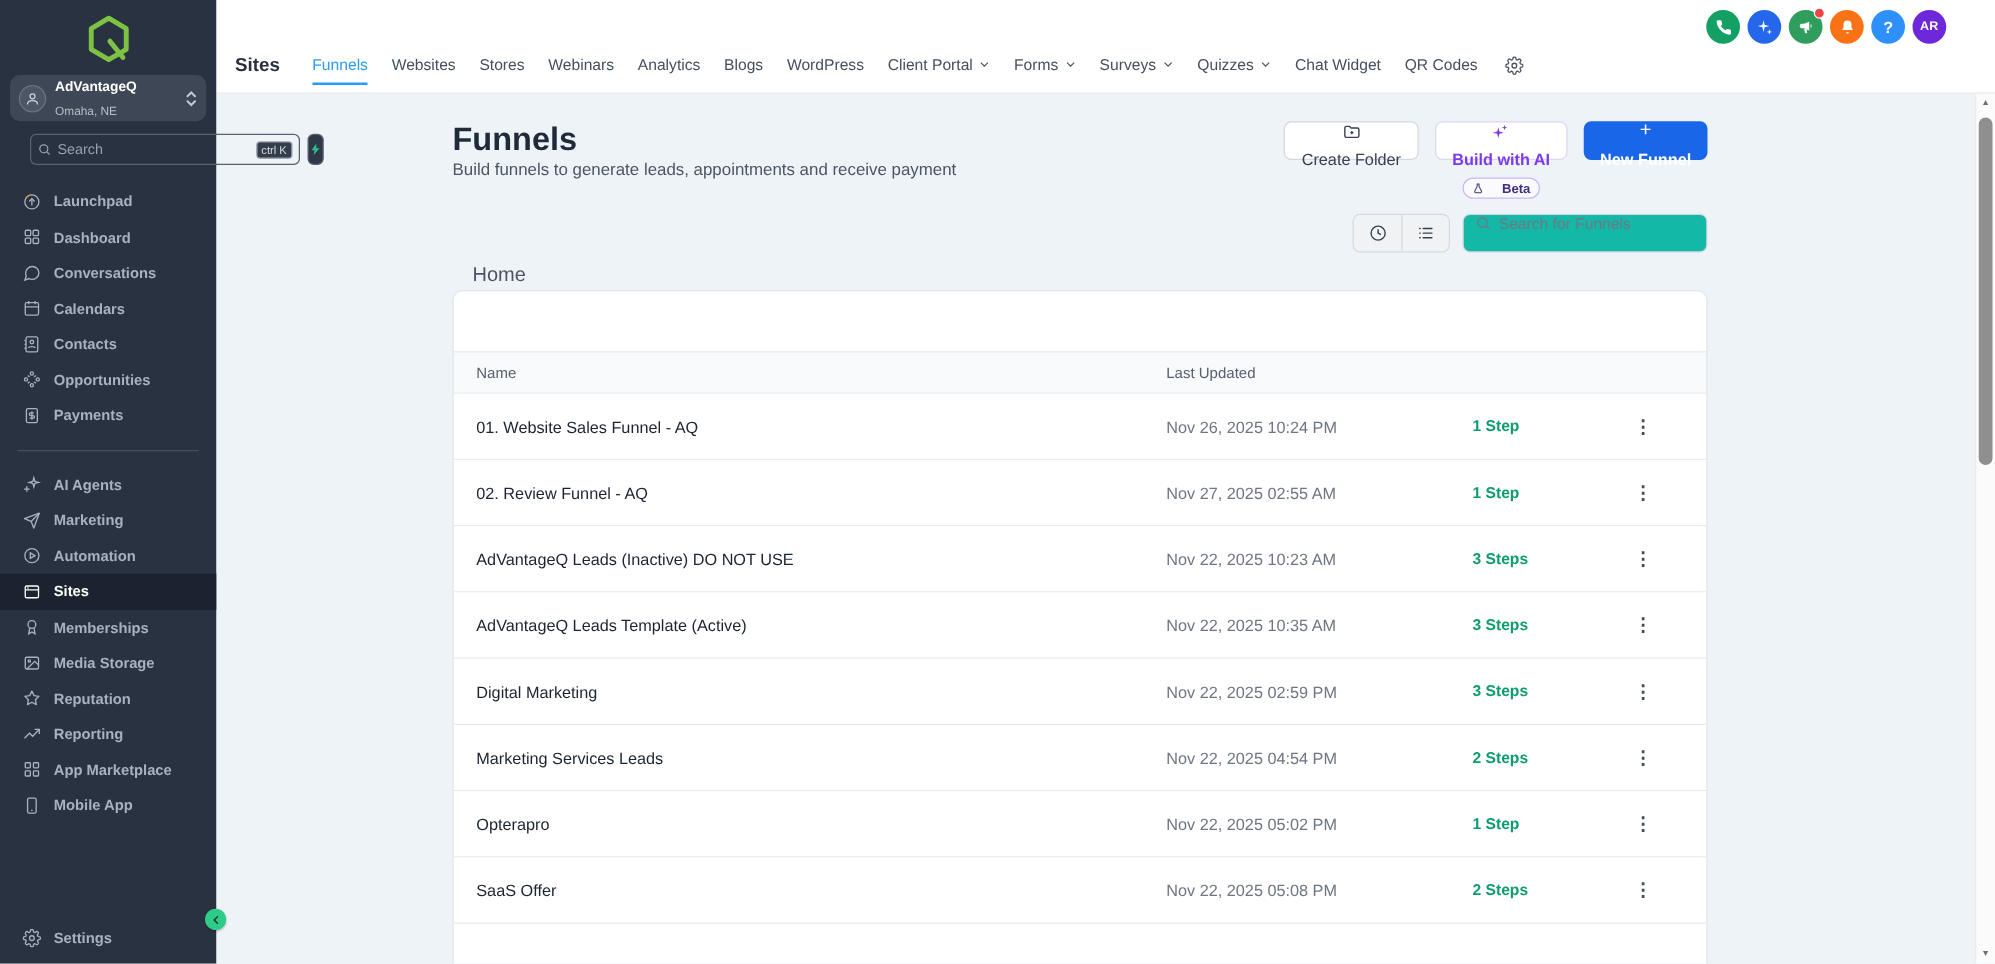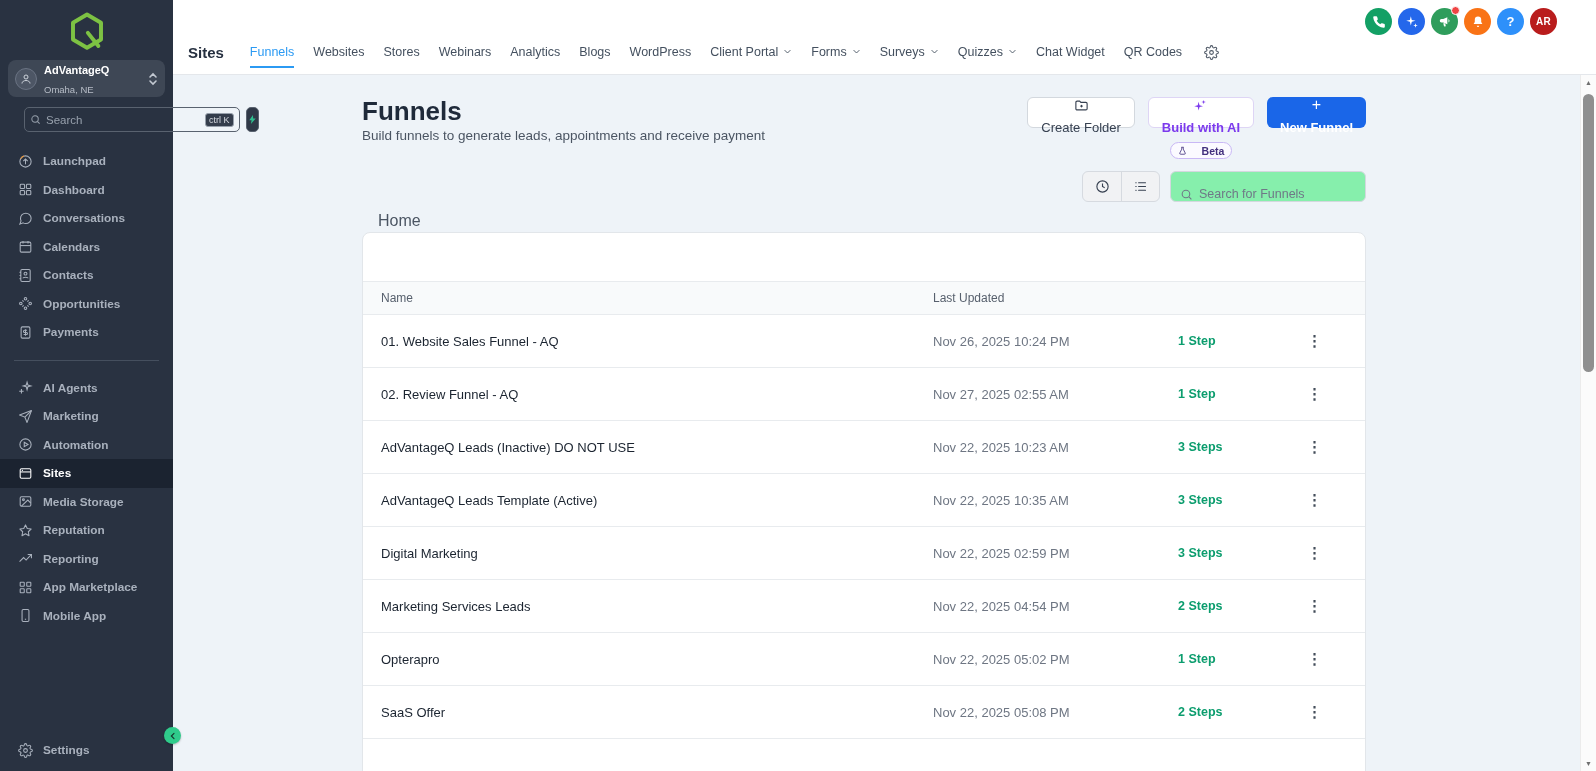--- a/index.html
+++ b/index.html
@@ -79,21 +79,21 @@
     width:27px; height:27px; border-radius:50%; position:relative;
     display:flex; align-items:center; justify-content:center; cursor:pointer;
     color:#fff;
   }
   .circle-btn svg { width:14px; height:14px; }
   .cb-phone  { background:#13a065; }
   .cb-ai     { background:#2467eb; }
   .cb-mega   { background:#2f9d5c; }
   .cb-bell   { background:#f97316; }
   .cb-help   { background:#2e90fa; font-size:13px; font-weight:700; }
-  .cb-avatar { background:#b91c1c; font-size:10px; font-weight:700; letter-spacing:.3px; }
+  .cb-avatar { background:#6d28d9; font-size:10px; font-weight:700; letter-spacing:.3px; }
   .red-dot {
     position:absolute; top:-2px; right:-2px; width:9px; height:9px;
     background:#ef4444; border:1.5px solid #ffffff; border-radius:50%;
   }
 
   .tabs-row {
     position:absolute; left:15px; top:37px; height:31px;
     display:flex; align-items:center;
   }
   .section-title { font-size:15px; font-weight:700; color:#263040; margin-right:26px; }
@@ -138,22 +138,22 @@
     display:flex; border:1px solid #d6dae0; border-radius:6px; overflow:hidden;
     background:#f1f2f4;
   }
   .seg-cell {
     width:38px; display:flex; align-items:center; justify-content:center;
     cursor:pointer; color:#374151;
   }
   .seg-cell + .seg-cell { border-left:1px solid #d6dae0; }
   .seg-cell svg { width:15px; height:15px; }
   .funnel-search {
-    width:196px; background:#86efac; border:1px solid #d3d8de; border-radius:6px;
-    display:flex; align-items:flex-end; gap:6px; padding:0 9px; color:#6f7887;
+    width:196px; background:#14b8a6; border:1px solid #d3d8de; border-radius:6px;
+    display:flex; align-items:flex-start; gap:6px; padding:0 9px; color:#6f7887;
   }
   .funnel-search svg { width:13px; height:13px; flex:none; }
   .funnel-search input {
     flex:1; min-width:0; border:none; outline:none; font-size:12.5px;
     color:#374151; font-family:"Liberation Sans", sans-serif; background:transparent;
   }
   .funnel-search input::placeholder { color:#6f7887; }
 
   .breadcrumb { position:absolute; top:137px; left:16px; font-size:16px; color:#4b5563; cursor:pointer; }
 
@@ -363,20 +363,29 @@
     <span class="nav-icon">
           <svg viewBox="0 0 24 24" fill="none" stroke="currentColor" stroke-width="1.7">
             <rect x="3.5" y="4.5" width="17" height="15" rx="2"></rect>
             <line x1="3.5" y1="9.5" x2="20.5" y2="9.5"></line>
             <line x1="6.2" y1="7" x2="7.8" y2="7"></line>
           </svg>
         </span>
     <span class="nav-label">Sites</span>
   </div>
 
+  <div class="nav-item">
+    <span class="nav-icon">
+          <svg viewBox="0 0 24 24" fill="none" stroke="currentColor" stroke-width="1.7">
+            <circle cx="12" cy="9" r="5"></circle>
+            <path d="M9.2 13.5 L8 21 L12 18.6 L16 21 L14.8 13.5"></path>
+          </svg>
+        </span>
+    <span class="nav-label">Memberships</span>
+  </div>
 
   <div class="nav-item">
     <span class="nav-icon">
           <svg viewBox="0 0 24 24" fill="none" stroke="currentColor" stroke-width="1.7">
             <rect x="3.5" y="4.5" width="17" height="15" rx="2"></rect>
             <circle cx="8.7" cy="9.3" r="1.5"></circle>
             <path d="M20.5 14.5 l-4.8-4.8 L5.5 19.5"></path>
           </svg>
         </span>
     <span class="nav-label">Media Storage</span>

